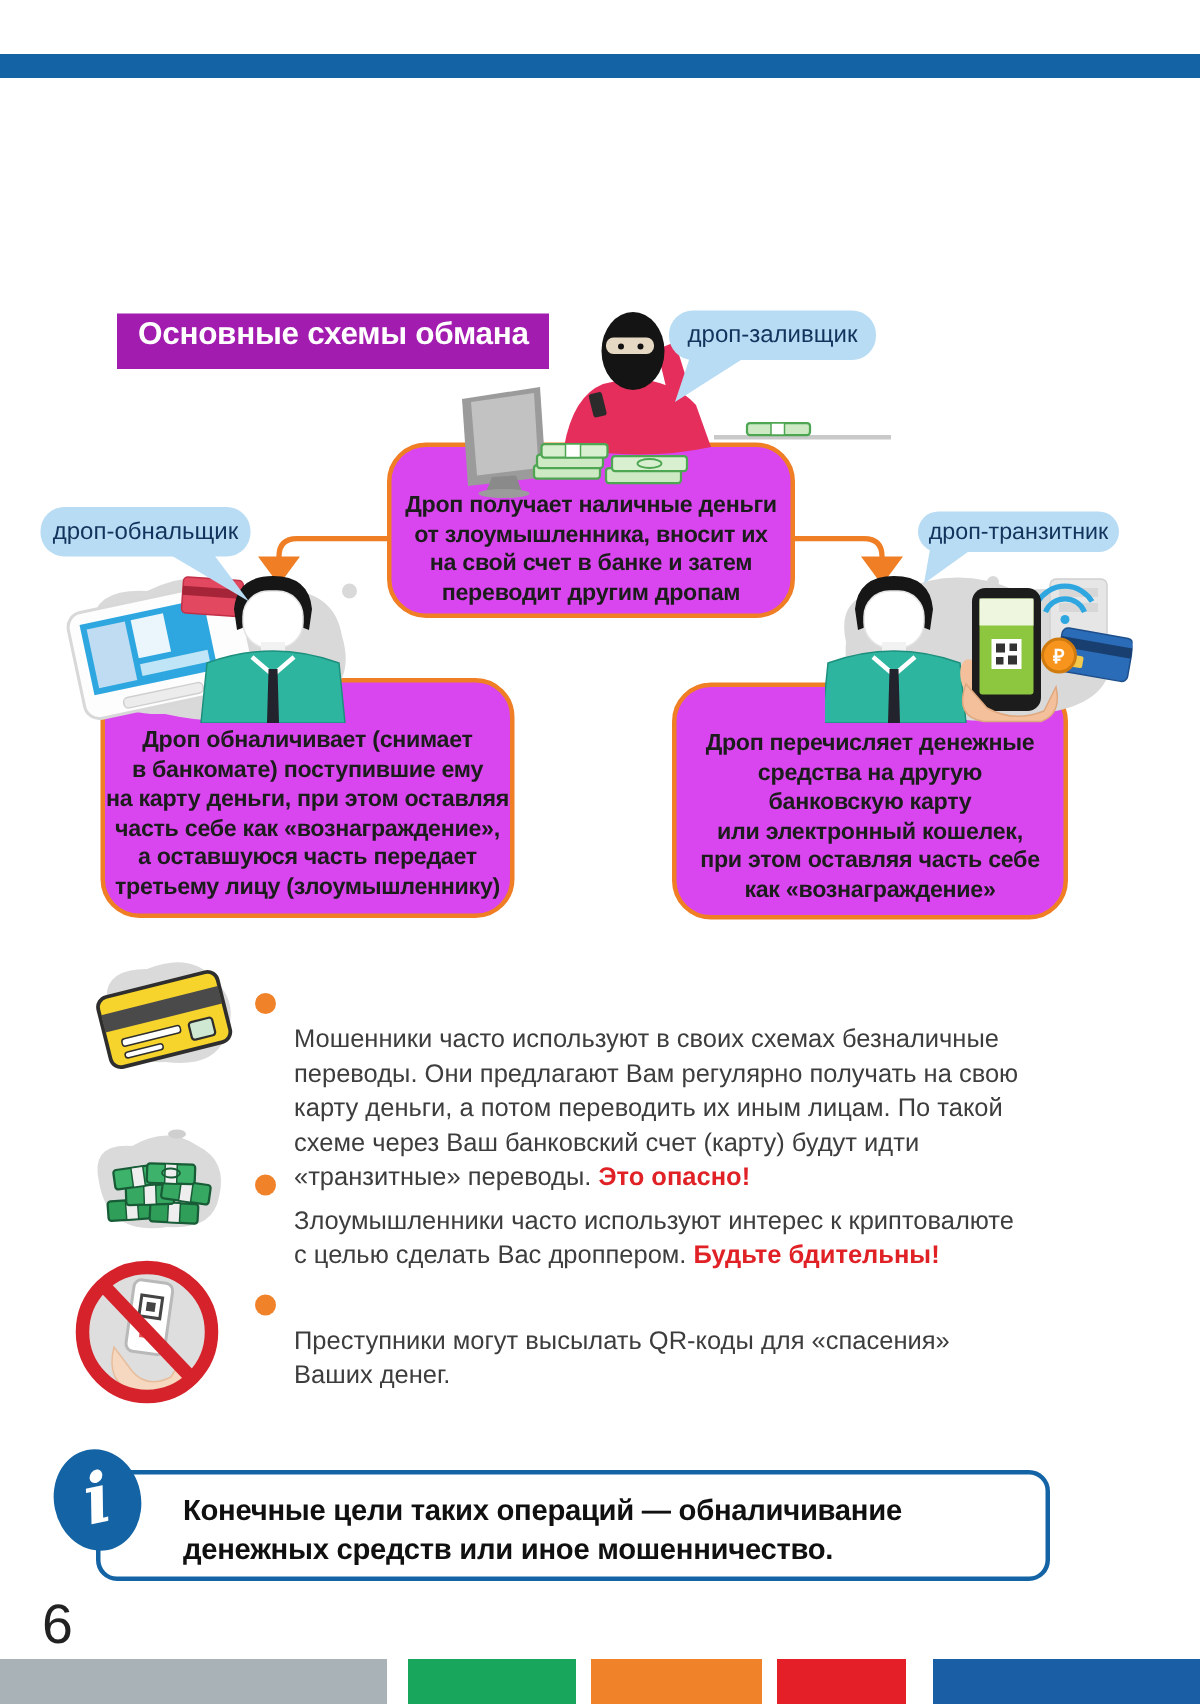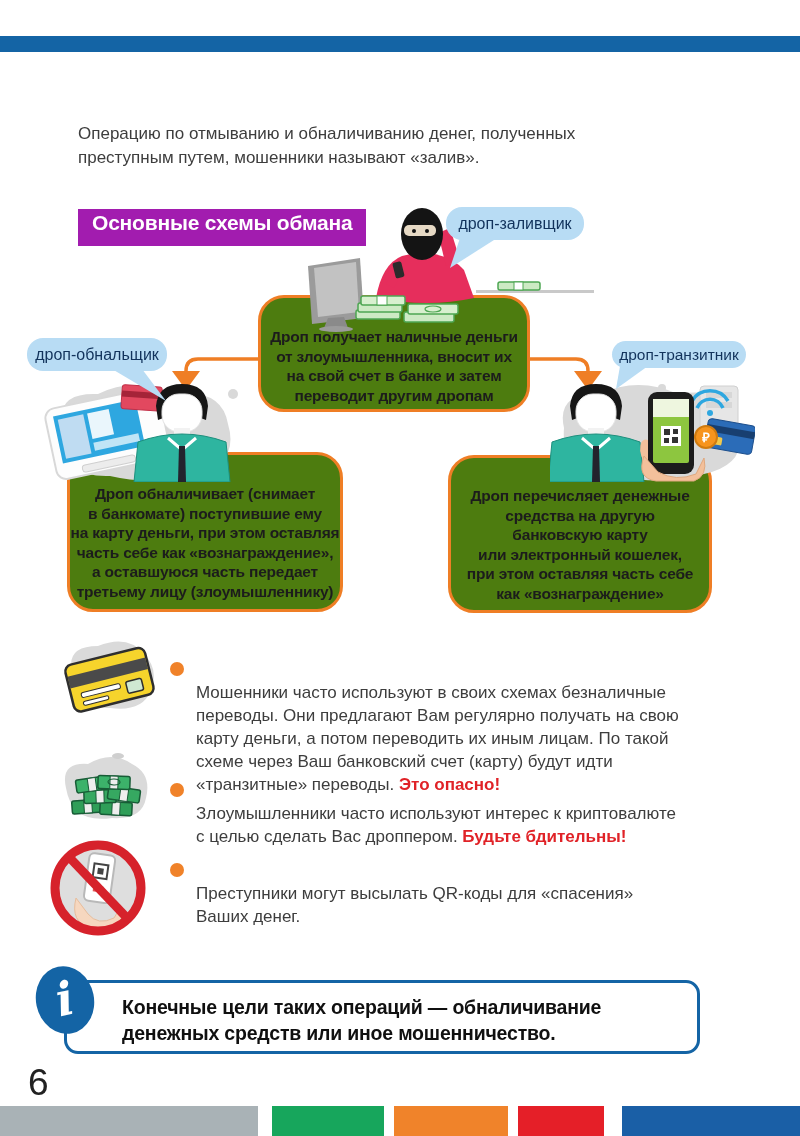--- a/index.html
+++ b/index.html
@@ -5,21 +5,21 @@
   html,body{margin:0;padding:0;background:#fff;}
   #page{position:relative;width:800px;height:1136px;background:#ffffff;overflow:hidden;
         font-family:"Liberation Sans",sans-serif;color:#3d3d3d;}
   .abs{position:absolute;}
   .topbar{left:0;top:36px;width:800px;height:16px;background:#1464a5;}
   .h-blue{left:72px;top:78px;height:27px;line-height:27px;background:#1464a5;color:#fff;
           font-weight:700;font-size:21px;padding:0 14px;letter-spacing:-0.2px;}
   .h-orange{left:78px;top:209px;height:37px;line-height:27px;background:#a21caf;color:#fff;
           font-weight:700;font-size:21px;padding:0 14px;letter-spacing:-0.2px;}
   .intro{left:78px;top:122px;font-size:17px;line-height:24px;white-space:pre-line;color:#3d3d3d;}
-  .scheme-box{background:#4d7c0f;border:3px solid #ef7e25;border-radius:26px;box-sizing:border-box;
+  .scheme-box{background:#d946ef;border:3px solid #ef7e25;border-radius:26px;box-sizing:border-box;
           text-align:center;font-weight:700;color:#1c1c1c;font-size:15.5px;line-height:19.5px;
           letter-spacing:-0.2px;white-space:pre-line;z-index:1;}
   .box-center{left:258px;top:295px;width:272px;height:117px;padding-top:29px;}
   .box-left{left:67px;top:452px;width:276px;height:160px;padding-top:29px;}
   .box-right{left:448px;top:455px;width:264px;height:158px;padding-top:28px;}
   .bubble{background:#b8dcf4;border-radius:16px;text-align:center;font-weight:400;
           color:#12335c;z-index:4;}
   .bubble-top{left:446px;top:207px;width:138px;height:33px;line-height:33px;font-size:16px;}
   .bubble-left{left:27px;top:338px;width:140px;height:33px;line-height:33px;font-size:16px;}
   .bubble-right{left:612px;top:341px;width:134px;height:27px;line-height:27px;font-size:15.5px;}
@@ -46,22 +46,20 @@
   .fbar.blue{left:622px;width:178px;background:#1a5fa6;}
 </style>
 </head>
 <body>
 
 <div id="page">
 
   <div class="abs topbar"></div>
 
 
-  <div class="abs intro">Операцию по отмыванию и обналичиванию денег, полученных
-преступным путем, мошенники называют «залив».</div>
 
   <div class="abs h-orange">Основные схемы обмана</div>
 
   <svg class="abs scene" style="left:298px;top:206px;" width="300" height="126" viewBox="0 0 300 126">
     <rect x="178" y="84" width="118" height="3" fill="#c9c9c9"></rect>
     <polygon points="10,60 62,52 66,112 14,118" fill="#9b9b9b"></polygon>
     <polygon points="16,62 58,56 61,106 20,111" fill="#c2c2c2"></polygon>
     <polygon points="30,112 46,111 50,122 26,122" fill="#8a8a8a"></polygon>
     <ellipse cx="38" cy="123" rx="17" ry="3" fill="#9b9b9b"></ellipse>
     <path d="M78,92 Q84,58 104,50 L122,46 Q152,48 166,64 L176,92 Q130,102 78,92 Z" fill="#e62e5c"></path>

